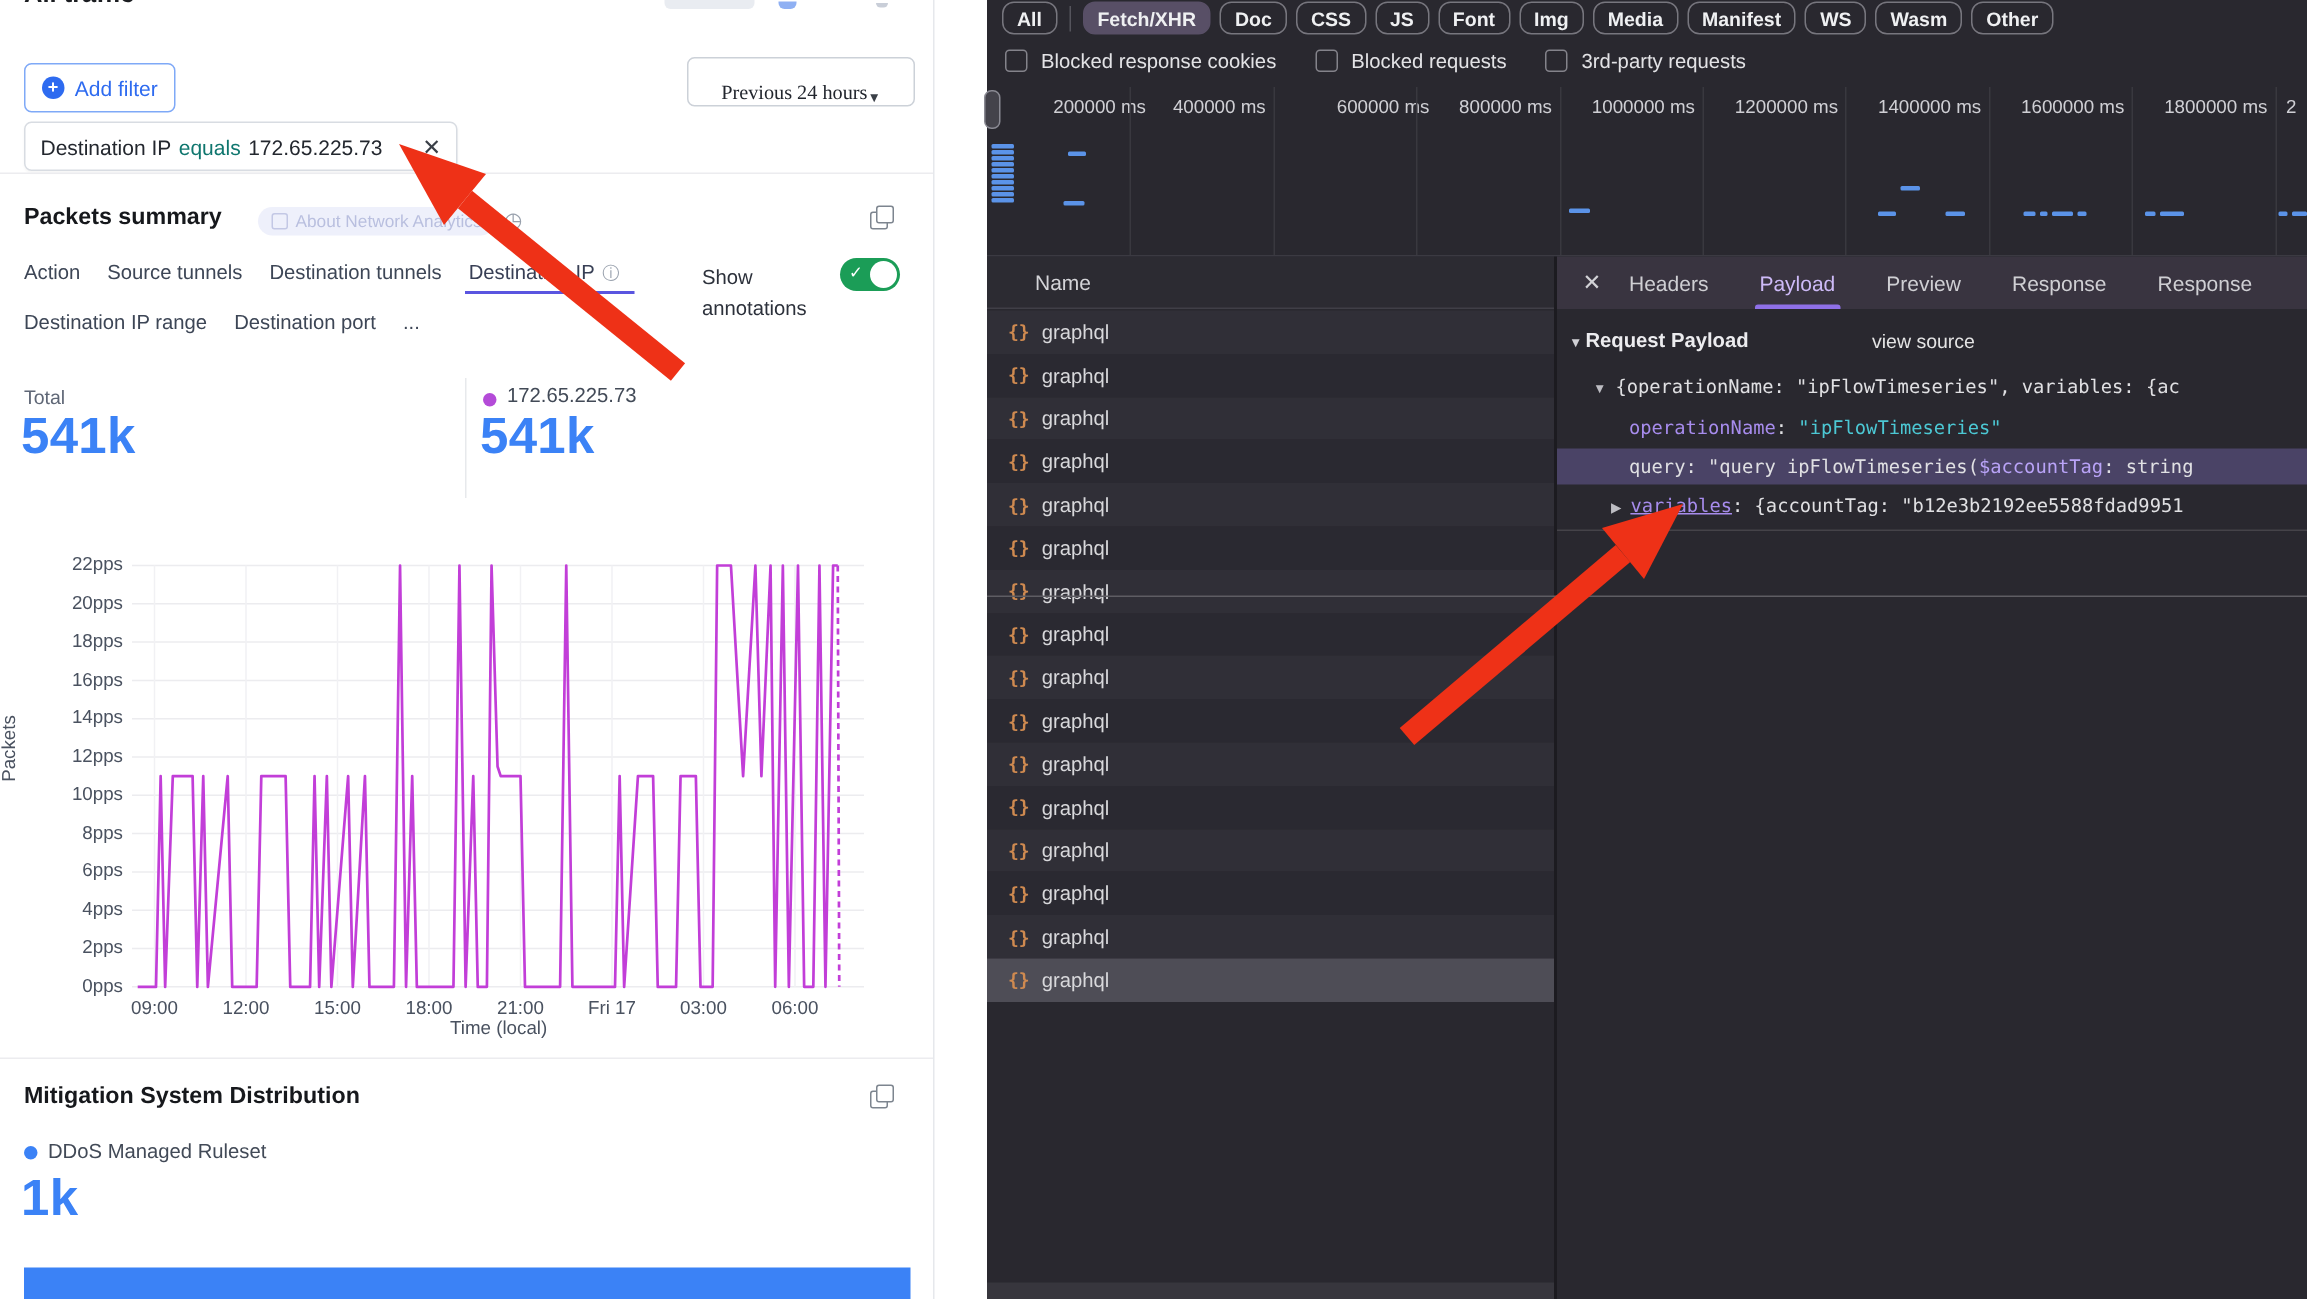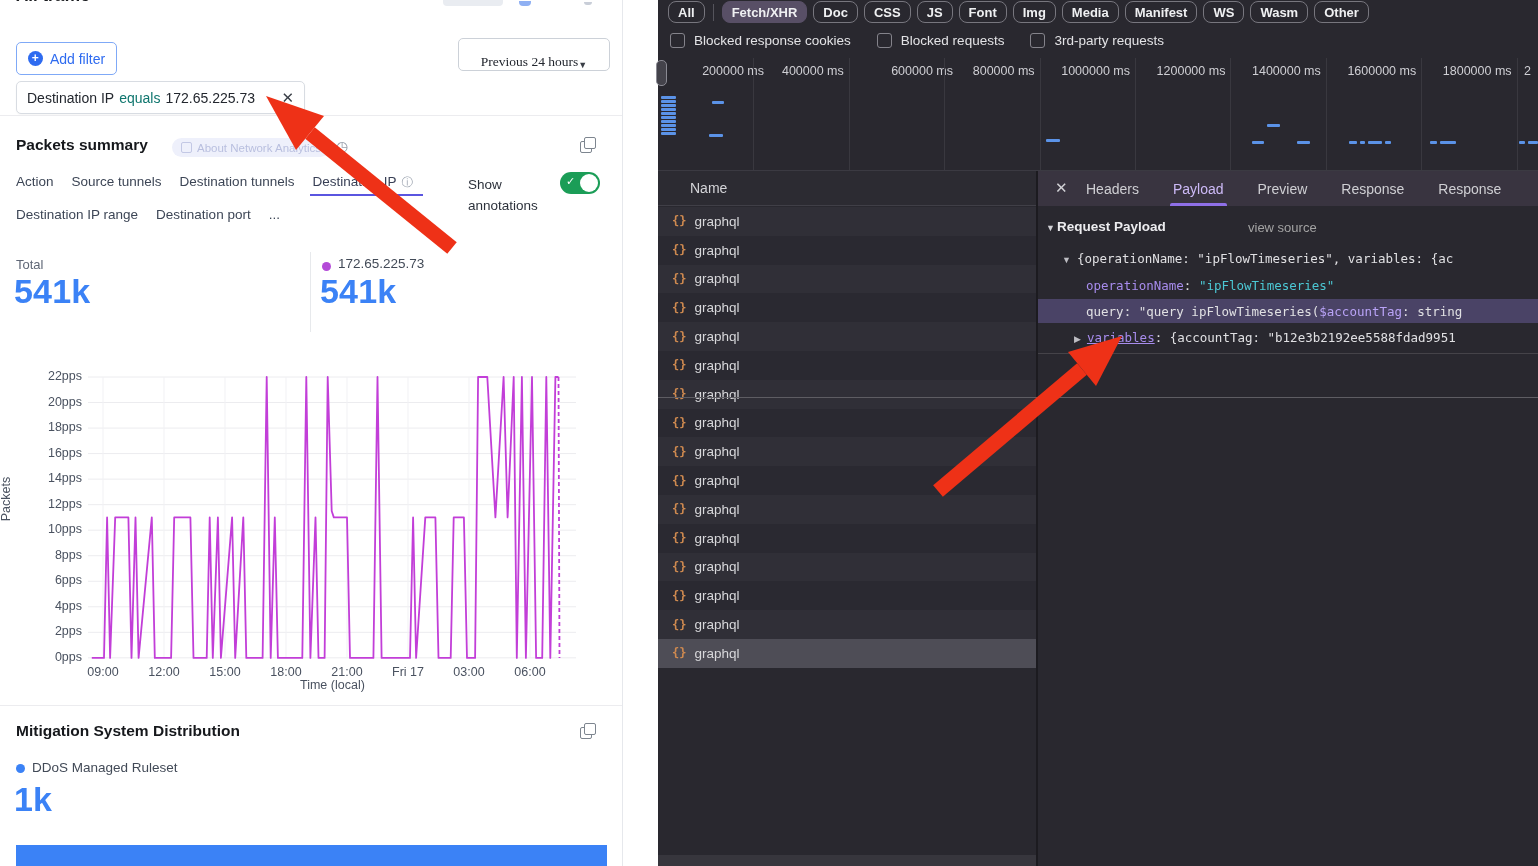--- a/index.html
+++ b/index.html
@@ -81,21 +81,21 @@
   #details{position:absolute;left:380px;top:171px;width:500px;height:695px;background:#29282f;}
   .dtabs{position:absolute;left:0;top:0;width:500px;height:35px;background:#393440;display:flex;align-items:center;
     padding-left:48px;gap:34px;box-sizing:border-box;font-size:14px;color:#cfcfd3;}
   .dtabs .dtab{position:relative;height:35px;display:flex;align-items:center;cursor:pointer;white-space:nowrap;}
   .dtabs .dtab.active{color:#cdbaf7;}
   .dtabs .dtab.active::after{content:"";position:absolute;left:-3px;right:-3px;bottom:0;height:3px;background:#8f70e8;border-radius:2px 2px 0 0;}
   .close-x{position:absolute;left:17px;top:8px;font-size:15px;color:#d2d2d6;cursor:pointer;}
   .mono{font-family:"DejaVu Sans Mono",monospace;font-size:12.5px;}
   .pl-title{position:absolute;left:8px;top:48px;font-size:13.5px;font-weight:700;color:#ececef;cursor:pointer;}
   .pl-title .tri{font-size:9px;margin-right:2px;color:#d0d0d5;}
-  .view-source{position:absolute;left:210px;top:49px;font-size:13px;color:#a3a3a3;cursor:pointer;}
+  .view-source{position:absolute;left:210px;top:49px;font-size:13px;color:#e5e5e5;cursor:pointer;}
   .pl-line{position:absolute;white-space:nowrap;overflow:hidden;width:492px;color:#e0e0e3;}
   .tri-s{color:#bdbdc3;font-size:9px;margin-right:6px;}
   .key{color:#a78ced;} .str{color:#4cc8d4;} .qvar{color:#b9a3f7;}
   .hl-row{position:absolute;left:0;top:128px;width:500px;height:24px;background:#4a4366;}
   .faint1{position:absolute;left:0;top:182px;width:500px;height:1px;background:#454349;}
   .faint2{position:absolute;left:0;top:397px;width:880px;height:1px;background:#5e5d63;}
   .uline{text-decoration:underline;}
 
   #arrows{position:absolute;left:0;top:0;width:1538px;height:866px;pointer-events:none;}
 </style>

